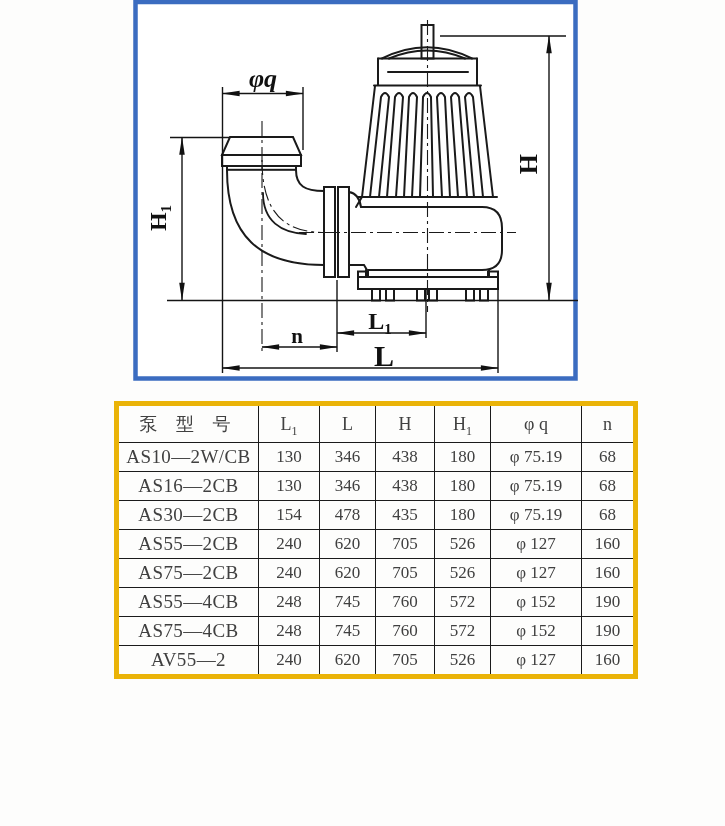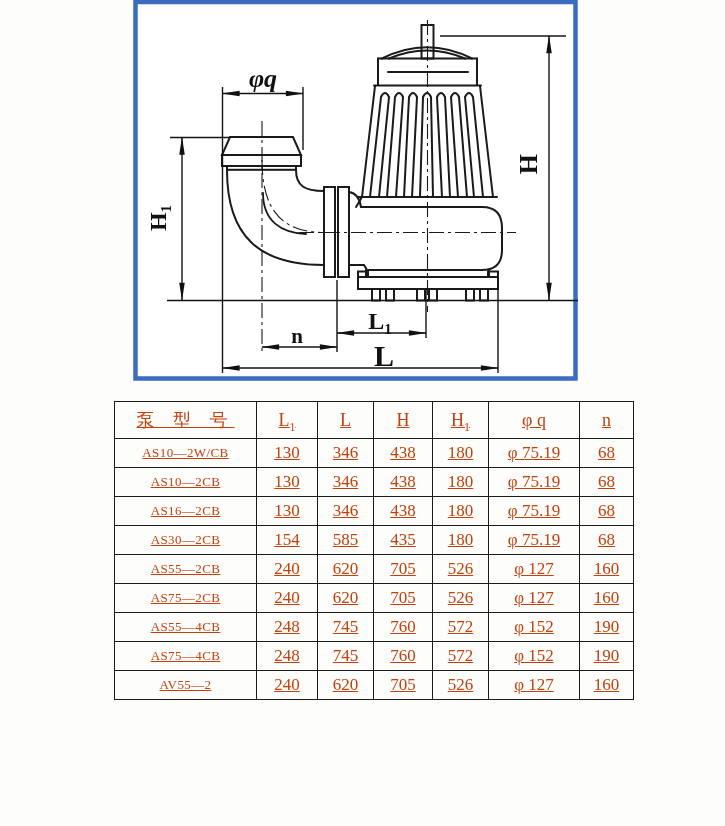--- a/index.html
+++ b/index.html
@@ -6,31 +6,31 @@
   body {
     width:725px; height:826px; position:relative; background:#fdfdfc;
     font-family:"Liberation Serif", serif; color:#111;
   }
   .diagram-wrap { position:absolute; left:0; top:0; width:725px; height:473px; }
   svg text { font-family:"Liberation Serif", serif; }
 
   table.spec {
     position:absolute; left:114px; top:401px; width:519px;
     border-collapse:collapse; table-layout:fixed;
-    border:1px solid #eab308;
-    font-size:17px; color:#c2410c;text-decoration:underline;
+    border:5px solid #eab308;
+    font-size:17px; color:#404040;
   }
   table.spec th, table.spec td {
     border:1.5px solid #1b1b1b; text-align:center; padding:0;
     font-weight:normal; white-space:nowrap; overflow:hidden;
   }
   table.spec thead th { height:36px; font-size:18px; }
   table.spec tbody td { height:28px; }
   th.model-h { letter-spacing:7px; font-size:19px; }
-  td.model { text-align:left; padding-left:8px; letter-spacing:0.4px; font-size:13px; }
+  td.model { text-align:left; padding-left:8px; letter-spacing:0.4px; font-size:19px; }
   sub { font-size:12px; line-height:0; }
 </style>
 </head>
 <body>
 
 <div class="diagram-wrap">
 <svg width="725" height="400" viewBox="0 0 725 400">
   <defs>
     <marker id="arr" viewBox="0 0 12 12" refX="11" refY="6" markerWidth="14" markerHeight="14" orient="auto-start-reverse">
       <path d="M0.5,4.3 L11.5,6 L0.5,7.7 Z" fill="#111"></path>
@@ -162,41 +162,32 @@
       <tr>
     <td class="model">AS10—2W/CB</td>
     <td>130</td>
     <td>346</td>
     <td>438</td>
     <td>180</td>
     <td>φ 75.19</td>
     <td>68</td>
   </tr>
       <tr>
-    <td class="model">AS10—2CB</td>
-    <td>130</td>
-    <td>346</td>
-    <td>438</td>
-    <td>180</td>
-    <td>φ 75.19</td>
-    <td>68</td>
-  </tr>
-      <tr>
     <td class="model">AS16—2CB</td>
     <td>130</td>
     <td>346</td>
     <td>438</td>
     <td>180</td>
     <td>φ 75.19</td>
     <td>68</td>
   </tr>
       <tr>
     <td class="model">AS30—2CB</td>
     <td>154</td>
-    <td>585</td>
+    <td>478</td>
     <td>435</td>
     <td>180</td>
     <td>φ 75.19</td>
     <td>68</td>
   </tr>
       <tr>
     <td class="model">AS55—2CB</td>
     <td>240</td>
     <td>620</td>
     <td>705</td>

